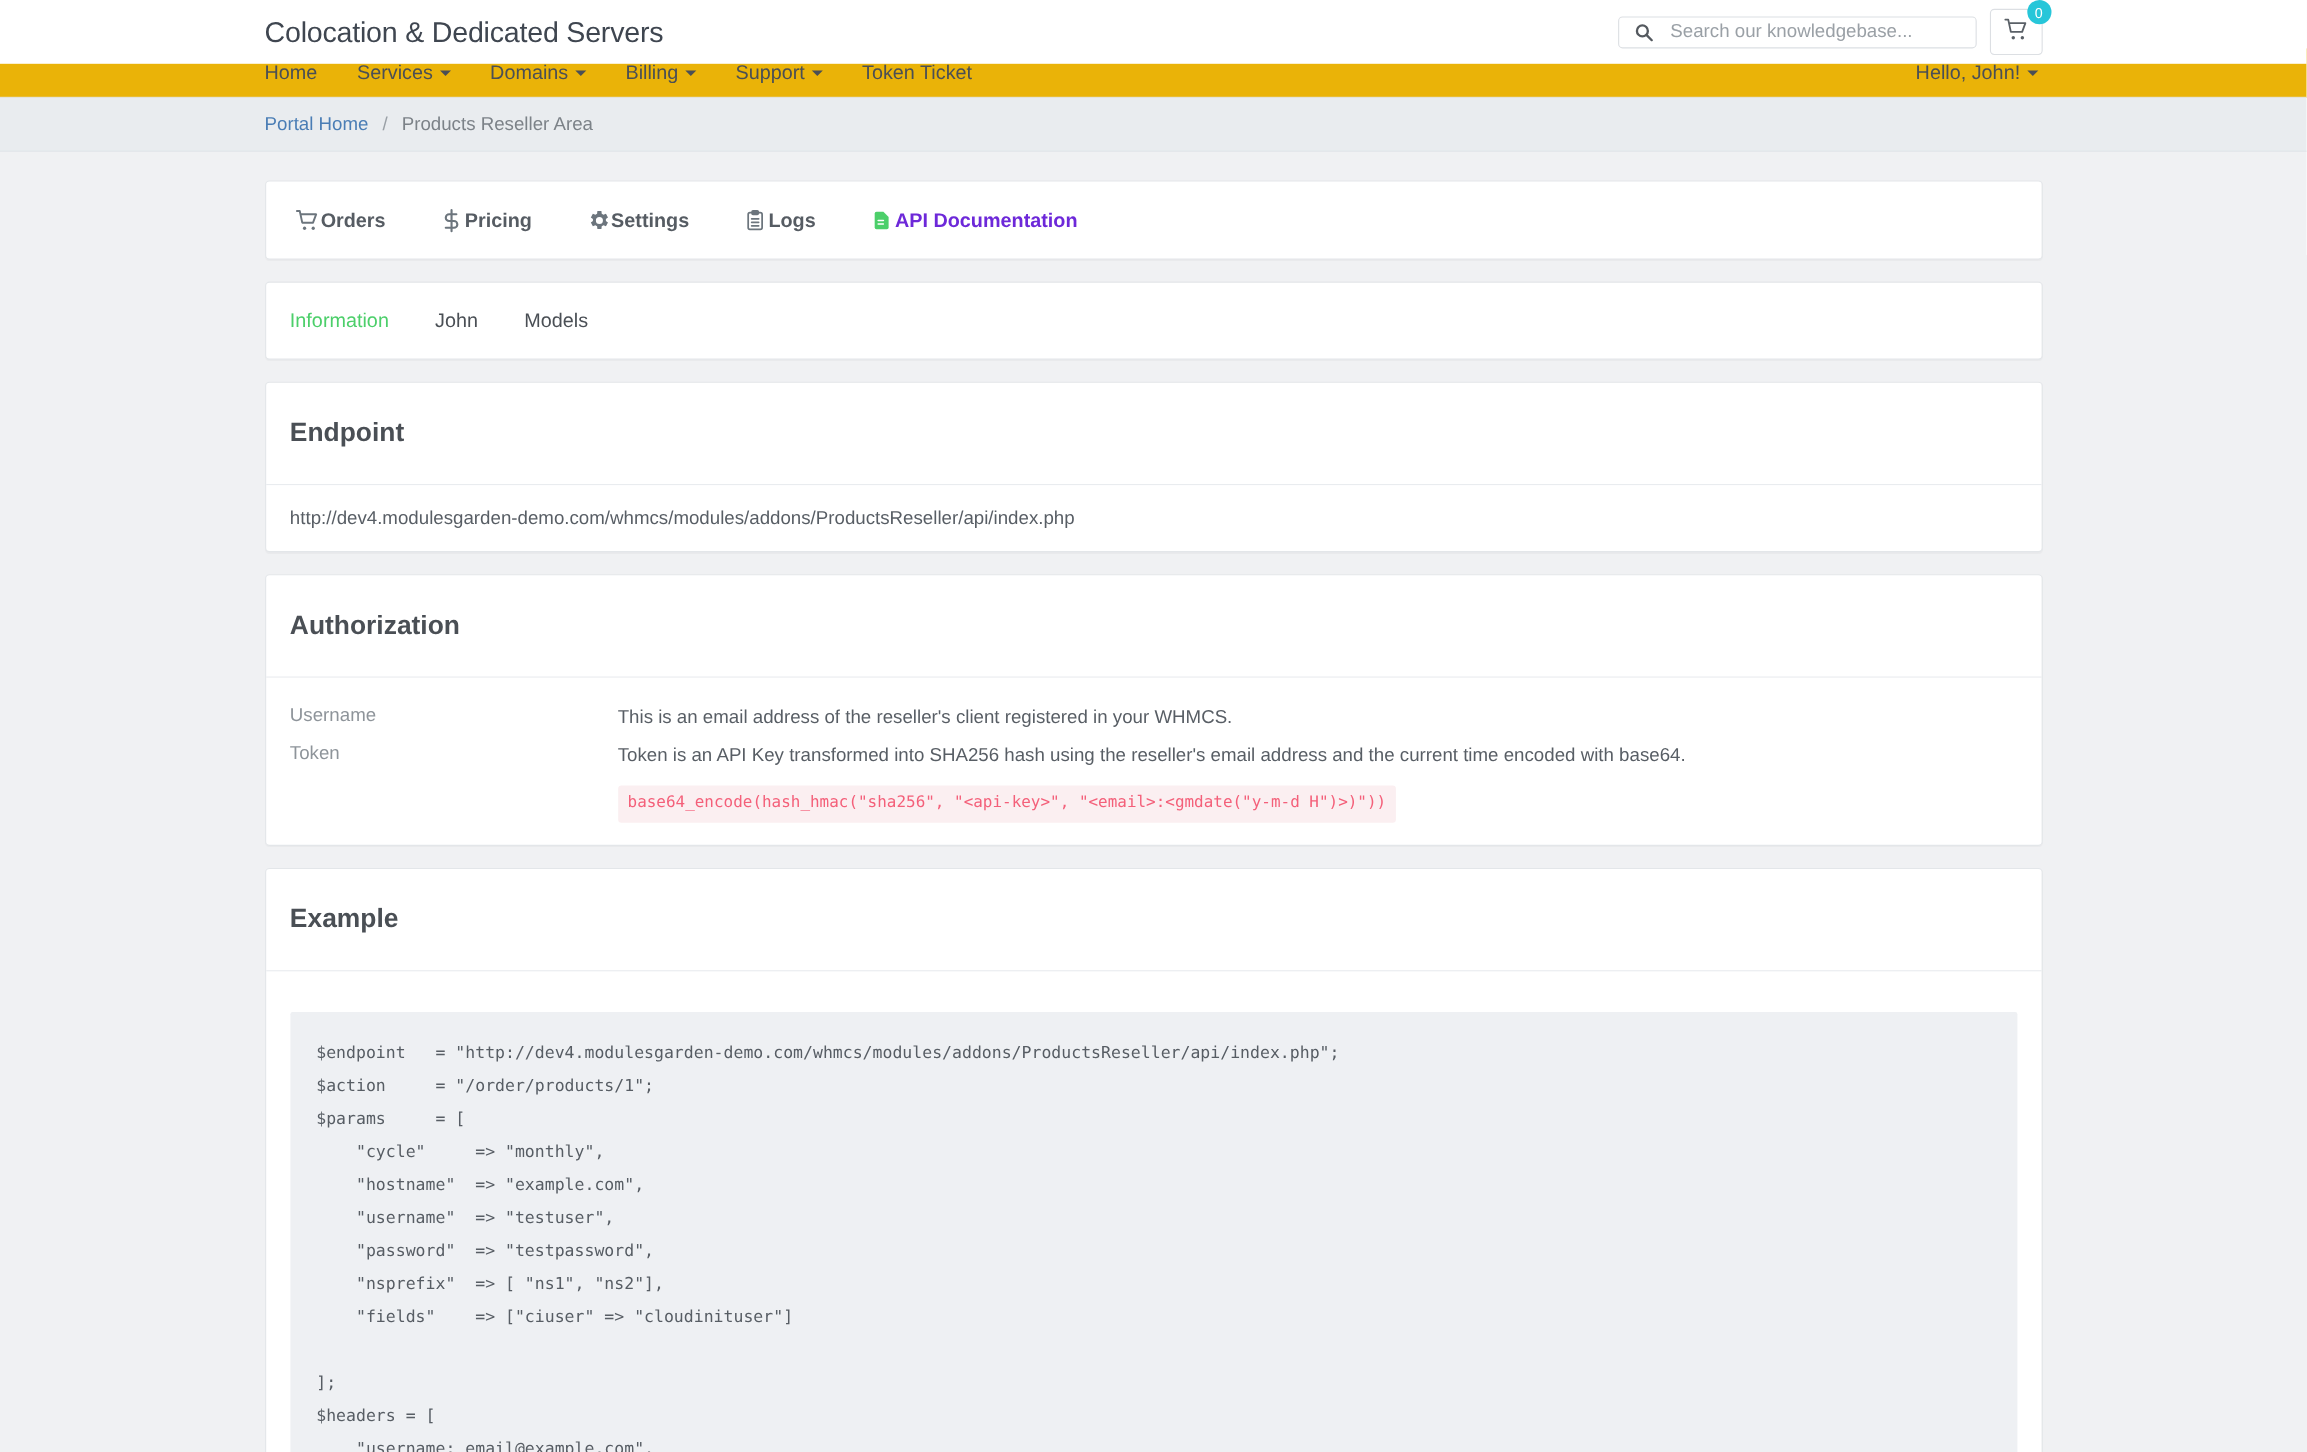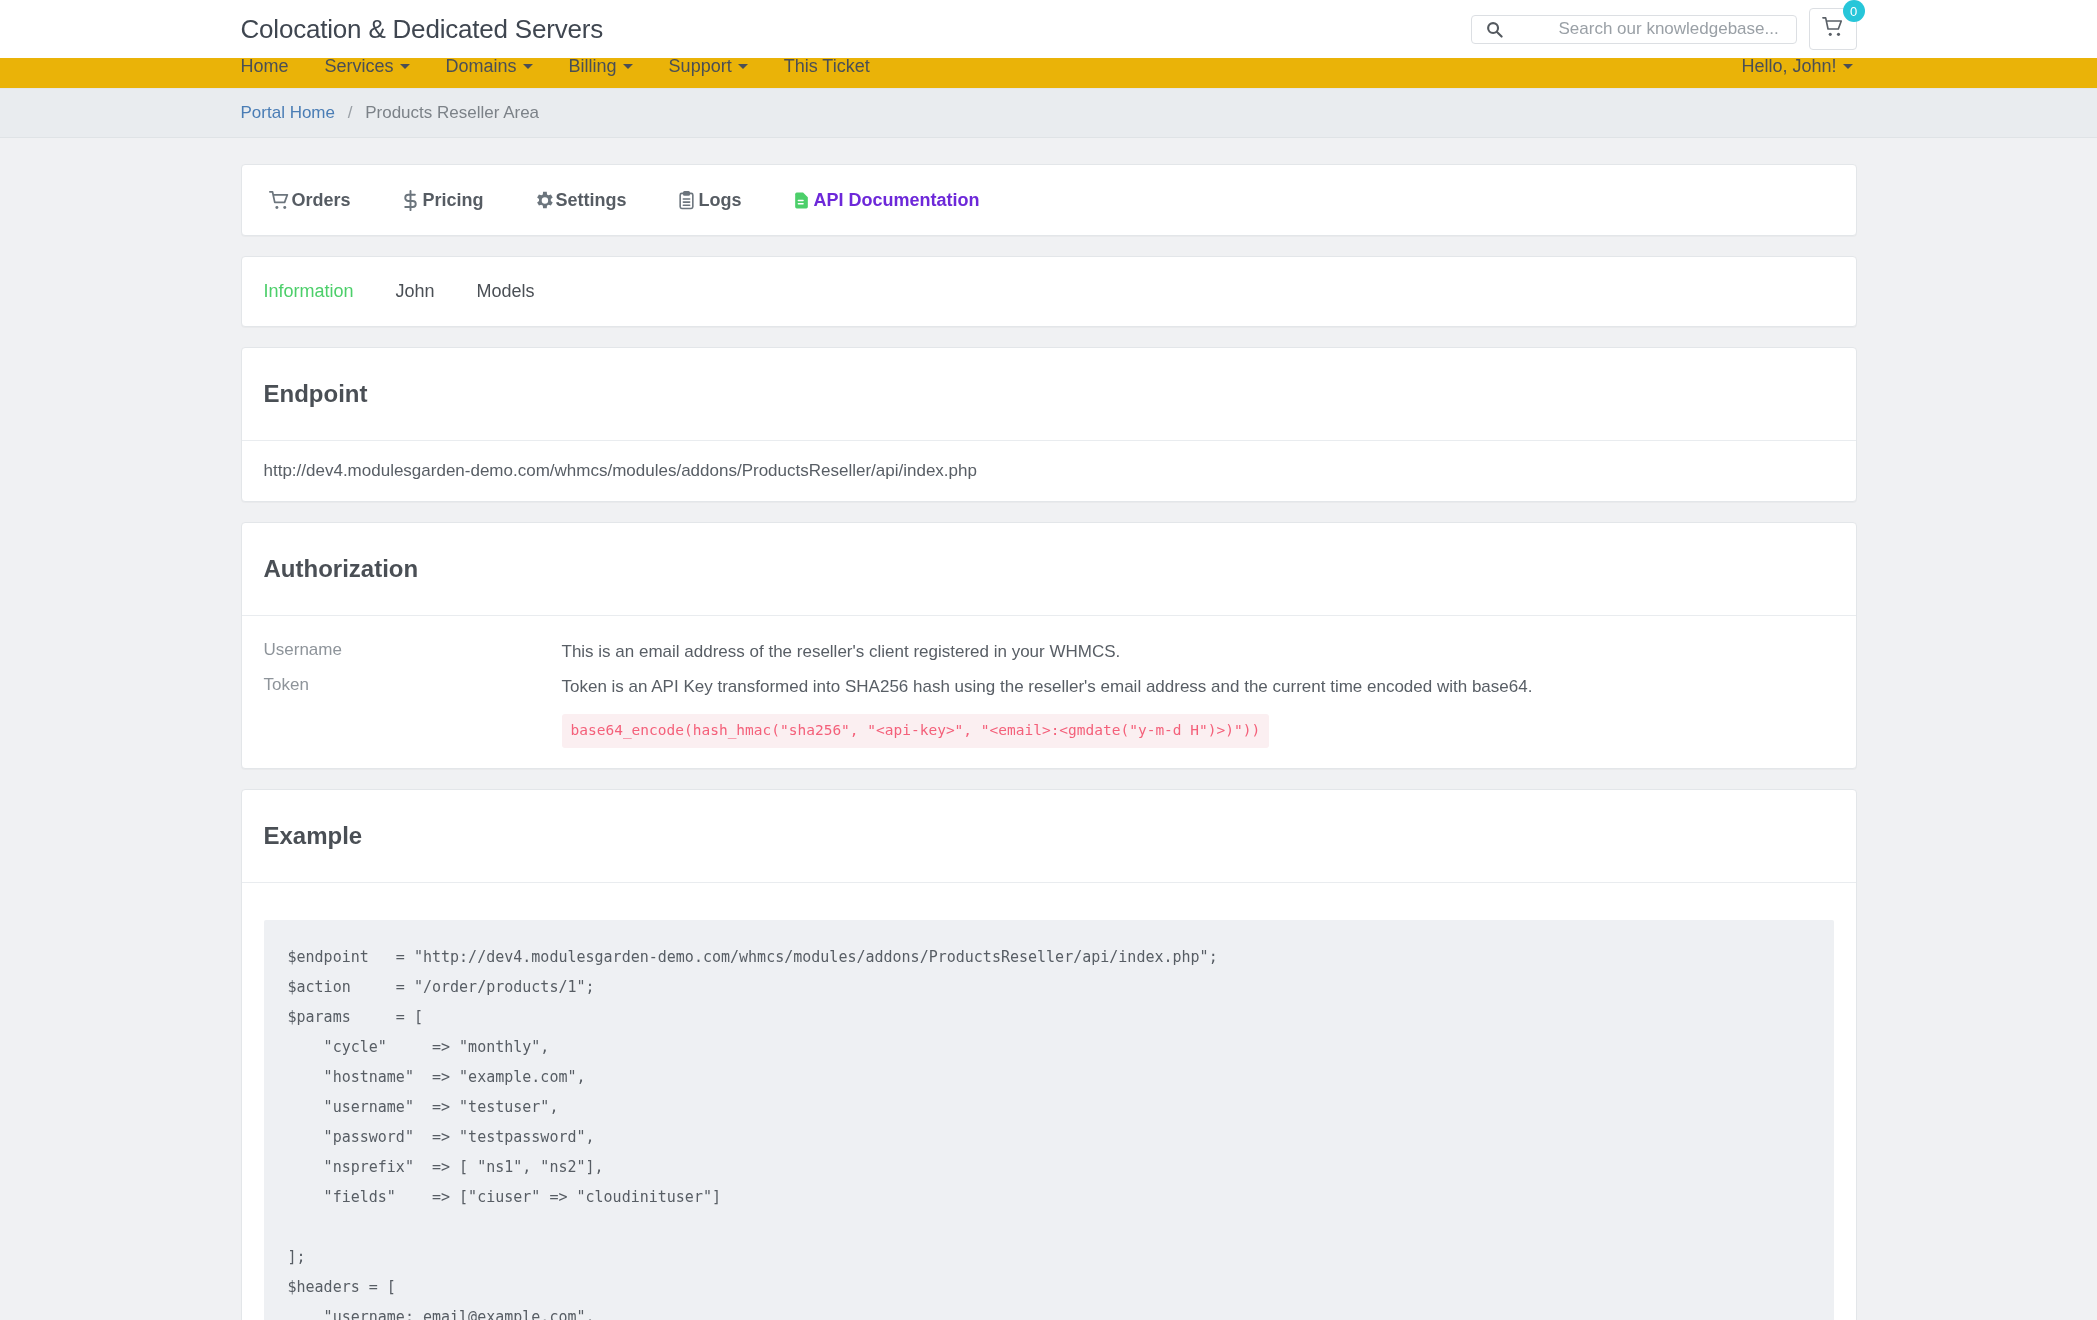--- a/index.html
+++ b/index.html
@@ -42,21 +42,20 @@
   }
   .search-box {
     display: flex;
     align-items: center;
     border: 1px solid #dcdfe3;
     border-radius: 4px;
     height: 29px;
     width: 326px;
     padding: 0 14px;
     background: #fff;
-    gap: 40px;
   }
   .search-icon {
     width: 17px; height: 17px;
     margin-right: 14px;
     flex: none;
     color: #54595f;
   }
   .search-input {
     border: none;
     outline: none;
@@ -295,21 +294,21 @@
 </div>
 
 <div class="navbar-wrap">
   <div class="navbar">
     <div class="nav-left">
       <div class="nav-item"><span>Home</span></div>
       <div class="nav-item"><span>Services</span><i class="caret"></i></div>
       <div class="nav-item"><span>Domains</span><i class="caret"></i></div>
       <div class="nav-item"><span>Billing</span><i class="caret"></i></div>
       <div class="nav-item"><span>Support</span><i class="caret"></i></div>
-      <div class="nav-item"><span>This Ticket</span></div>
+      <div class="nav-item"><span>Token Ticket</span></div>
     </div>
     <div class="nav-right">
       <span>Hello, John!</span><i class="caret"></i>
     </div>
   </div>
 </div>
 
 <div class="breadcrumb-wrap">
   <div class="breadcrumb">
     <a href="#">Portal Home</a>

